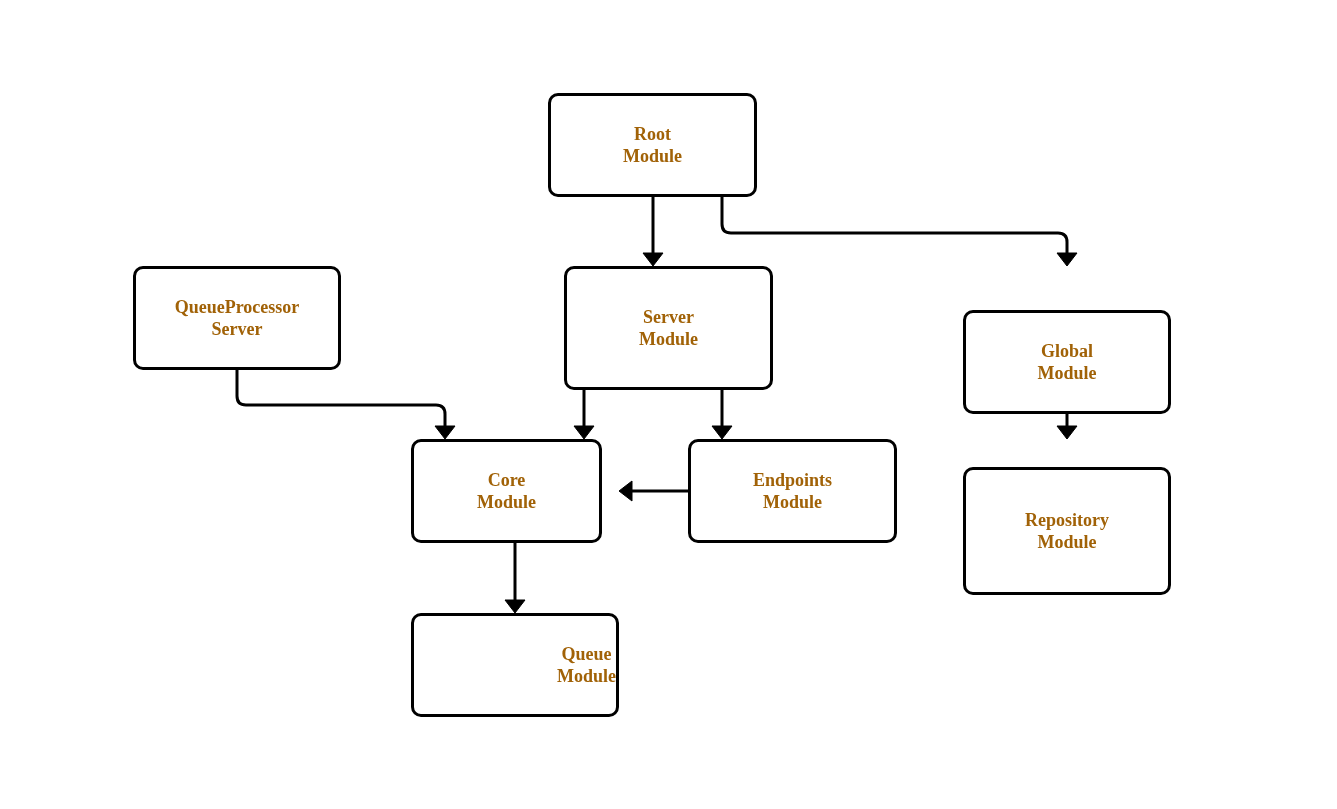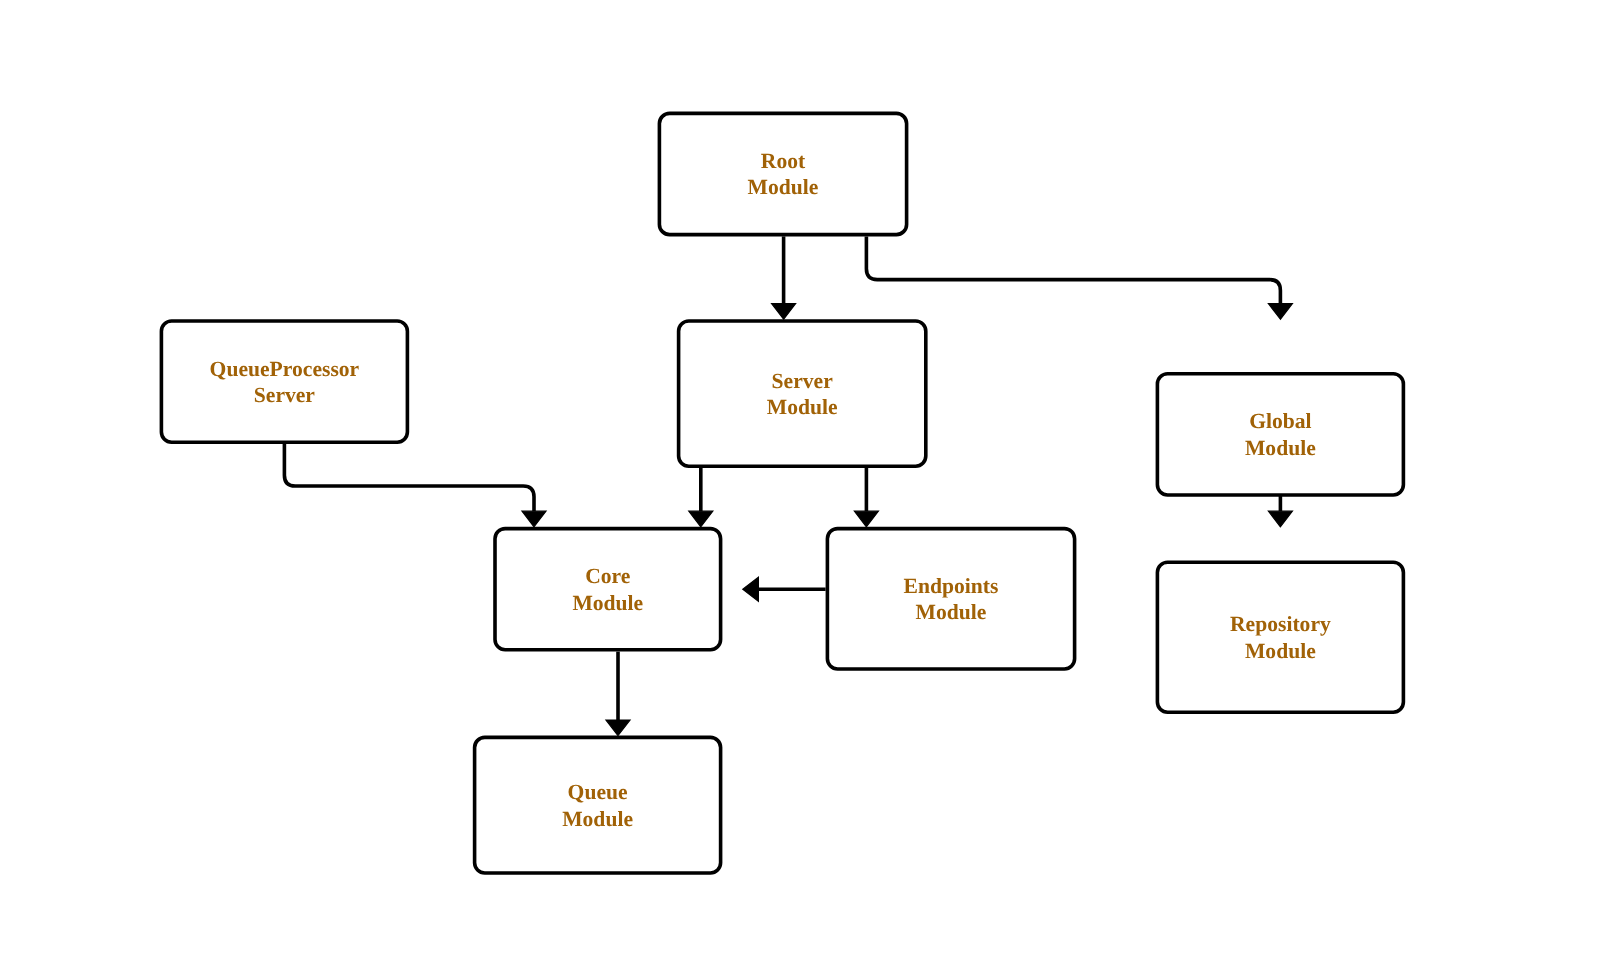--- a/index.html
+++ b/index.html
@@ -106,25 +106,25 @@
 Server</span>
   </div>
   <div class="node" style="left: 963px; top: 266px; width: 208px; height: 104px; margin-top: 44px;">
     <span class="label">Global
 Module</span>
   </div>
   <div class="node" style="left: 411px; top: 439px; width: 191px; height: 104px;">
     <span class="label">Core
 Module</span>
   </div>
-  <div class="node" style="left: 688px; top: 439px; width: 209px; height: 120px;">
+  <div class="node" style="left: 688px; top: 439px; width: 209px; height: 104px;">
     <span class="label">Endpoints
 Module</span>
   </div>
   <div class="node" style="left: 963px; top: 439px; width: 208px; height: 128px; margin-top: 28px;">
     <span class="label">Repository
 Module</span>
   </div>
-  <div class="node" style="left: 394px; top: 613px; width: 208px; height: 116px;">
+  <div class="node" style="left: 411px; top: 613px; width: 208px; height: 104px; justify-content: flex-end;">
     <span class="label">Queue
 Module</span>
   </div>
 </div>
 
 </body></html>

